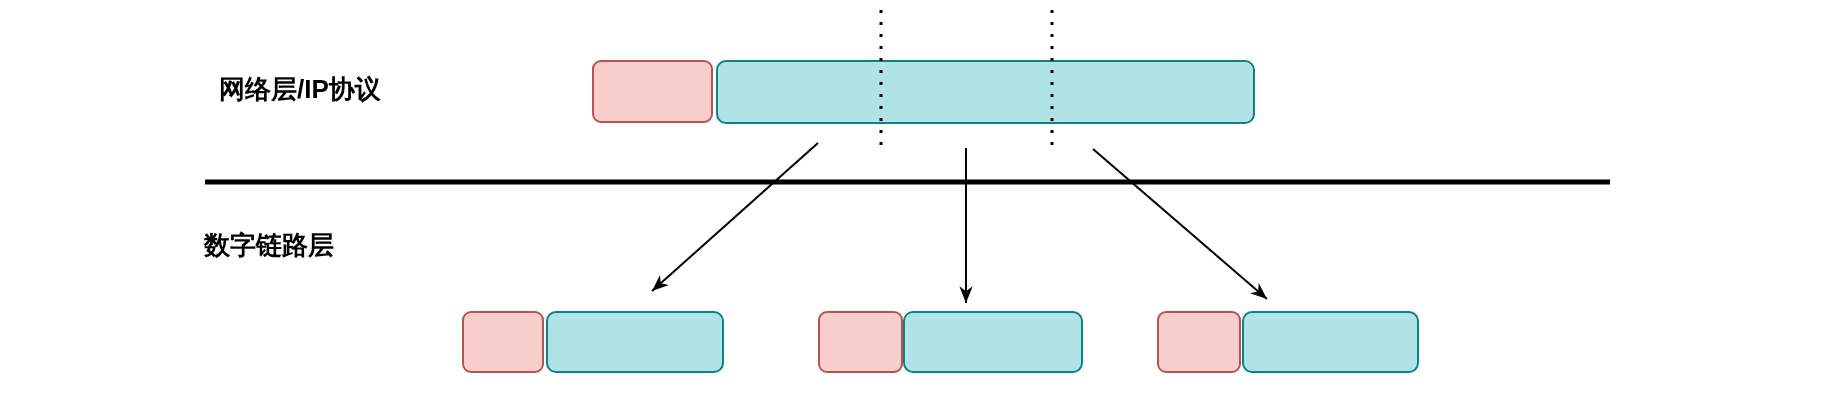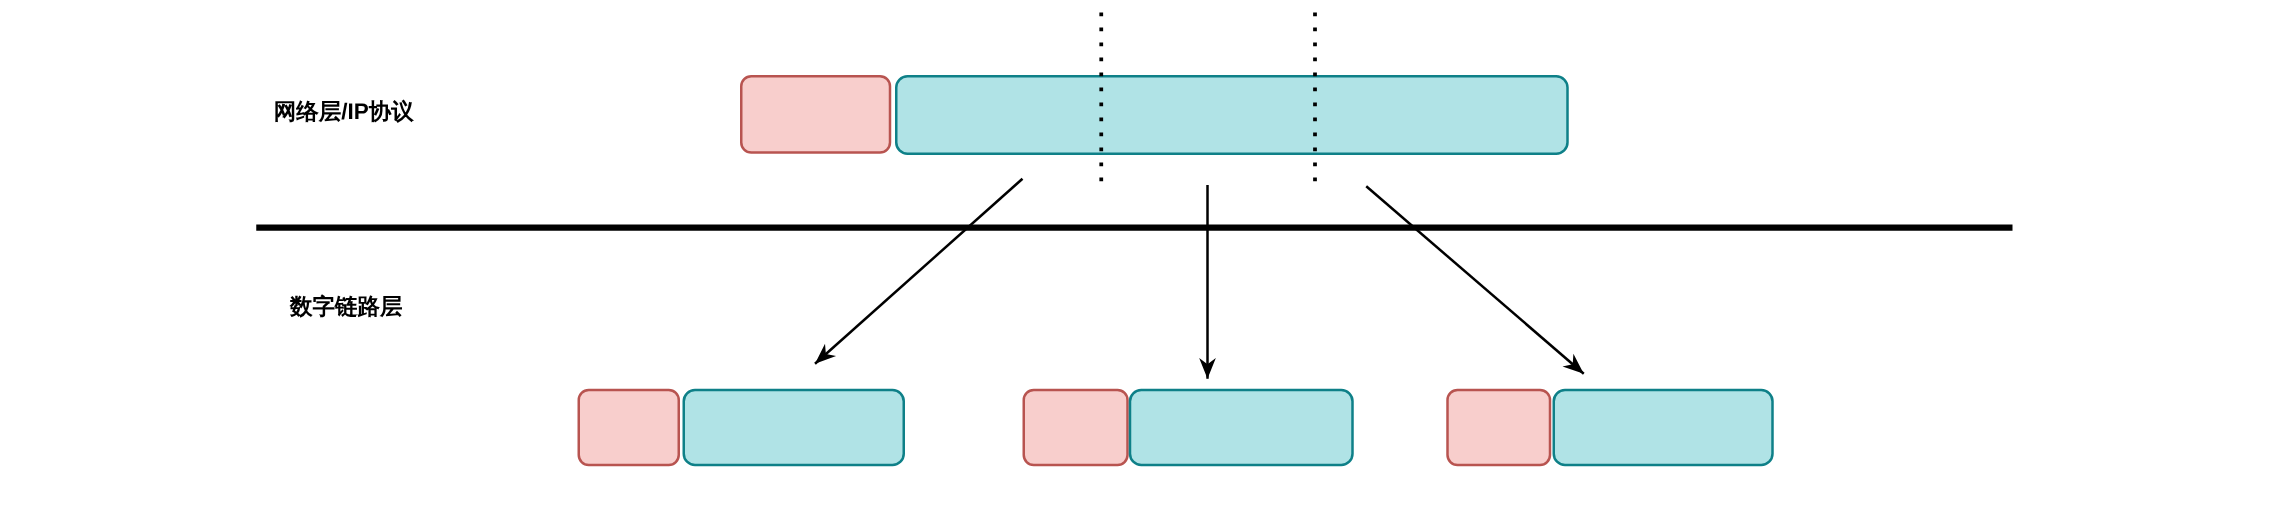--- a/index.html
+++ b/index.html
@@ -16,28 +16,28 @@
   .canvas {
     position: relative;
     width: 1831px;
     height: 413px;
     background: var(--color-background);
     font-family: "Liberation Sans", "DejaVu Sans", sans-serif;
     overflow: hidden;
   }
   .layer-label {
     position: absolute;
-    font-size: 18px;
+    font-size: 26px;
     font-weight: bold;
     color: var(--color-text);
     white-space: nowrap;
     line-height: 28px;
   }
   .label-network { left: 219px; top: 75px; }
-  .label-datalink { left: 232px; top: 231px; }
+  .label-datalink { left: 204px; top: 231px; }
 
   .rect {
     position: absolute;
     border-style: solid;
     border-width: 2px;
   }
   .rect.header {
     background: var(--color-header-fill);
     border-color: var(--color-header-stroke);
     border-radius: 9px;

